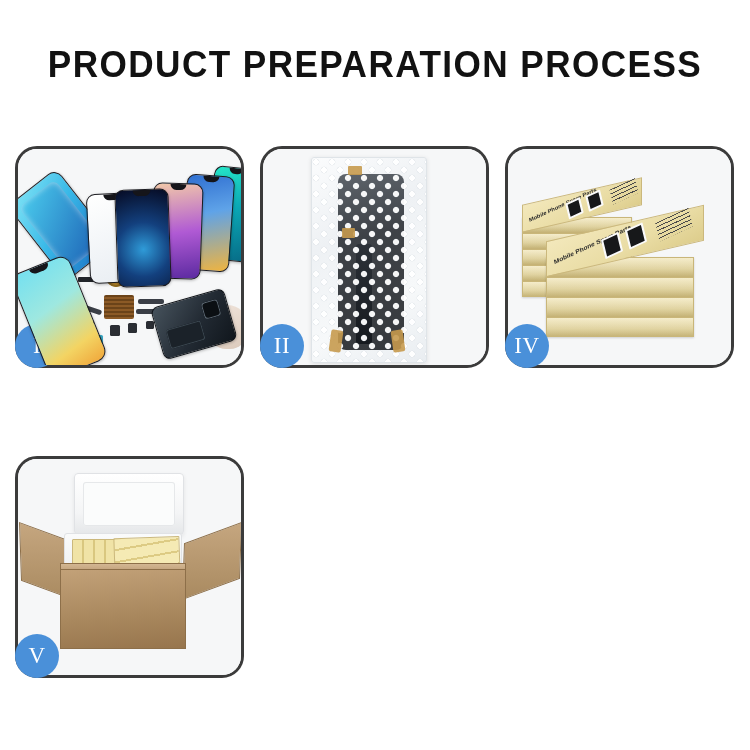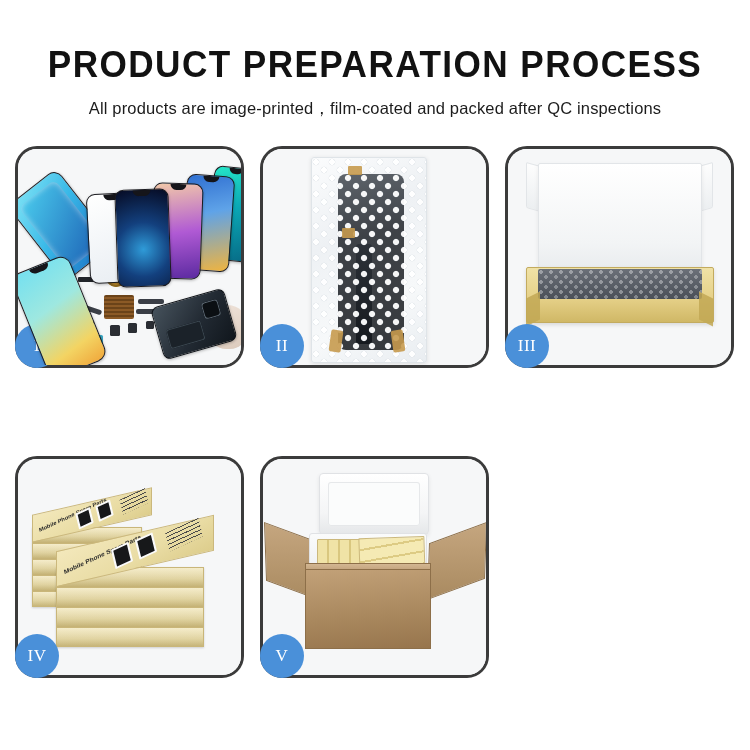--- a/index.html
+++ b/index.html
@@ -62,21 +62,21 @@
     background: #f6f7f8;
   }
   .badge {
     position: absolute;
     left: -3px; bottom: -3px;
     width: 44px; height: 44px;
     border-radius: 50%;
     background: #4a90d9;
     color: #ffffff;
     font-family: "Liberation Serif", serif;
-    font-size: 17px;
+    font-size: 23px;
     line-height: 44px;
     text-align: center;
     letter-spacing: 0.5px;
     z-index: 5;
   }
 
   
   .scene { position: absolute; inset: 0; }
   .ph {
     position: absolute;
@@ -347,21 +347,20 @@
     background:#a8875c; opacity:.9; border-radius:1px;
   }
 </style>
 </head>
 <body>
 
 <div id="page">
 
   <div class="header">
     <div class="title">PRODUCT PREPARATION PROCESS</div>
-    <div class="subtitle">All products are image-printed，film-coated and packed after QC inspections</div>
   </div>
 
   <div class="grid">
 
     <div class="panel">
       <div class="panel-clip">
         <div class="scene">
           <div class="ph p1a">
               <div class="inner"></div>
             </div>
@@ -406,32 +405,20 @@
           <div class="bubbletex"></div>
           <div class="tapeA"></div>
           <div class="tapeB"></div>
           <div class="tapeC"></div>
           <div class="tapeD"></div>
         </div>
       </div>
       <div class="badge">II</div>
     </div>
 
-    <div class="panel">
-      <div class="panel-clip">
-        <div class="lidflapL"></div>
-        <div class="lidflapR"></div>
-        <div class="lidback"></div>
-        <div class="boxbase2"></div>
-        <div class="boxcontents"></div>
-        <div class="boxlipL"></div>
-        <div class="boxlipR"></div>
-      </div>
-      <div class="badge">III</div>
-    </div>
 
     <div class="panel">
       <div class="panel-clip">
         <div class="stackwrap">
 
           <div class="sbox" style="left:6px; top:52px; width:110px; height:16px;">
               <div class="side"></div>
             </div>
           <div class="sbox" style="left:6px; top:68px; width:110px; height:16px;">
               <div class="side"></div>

